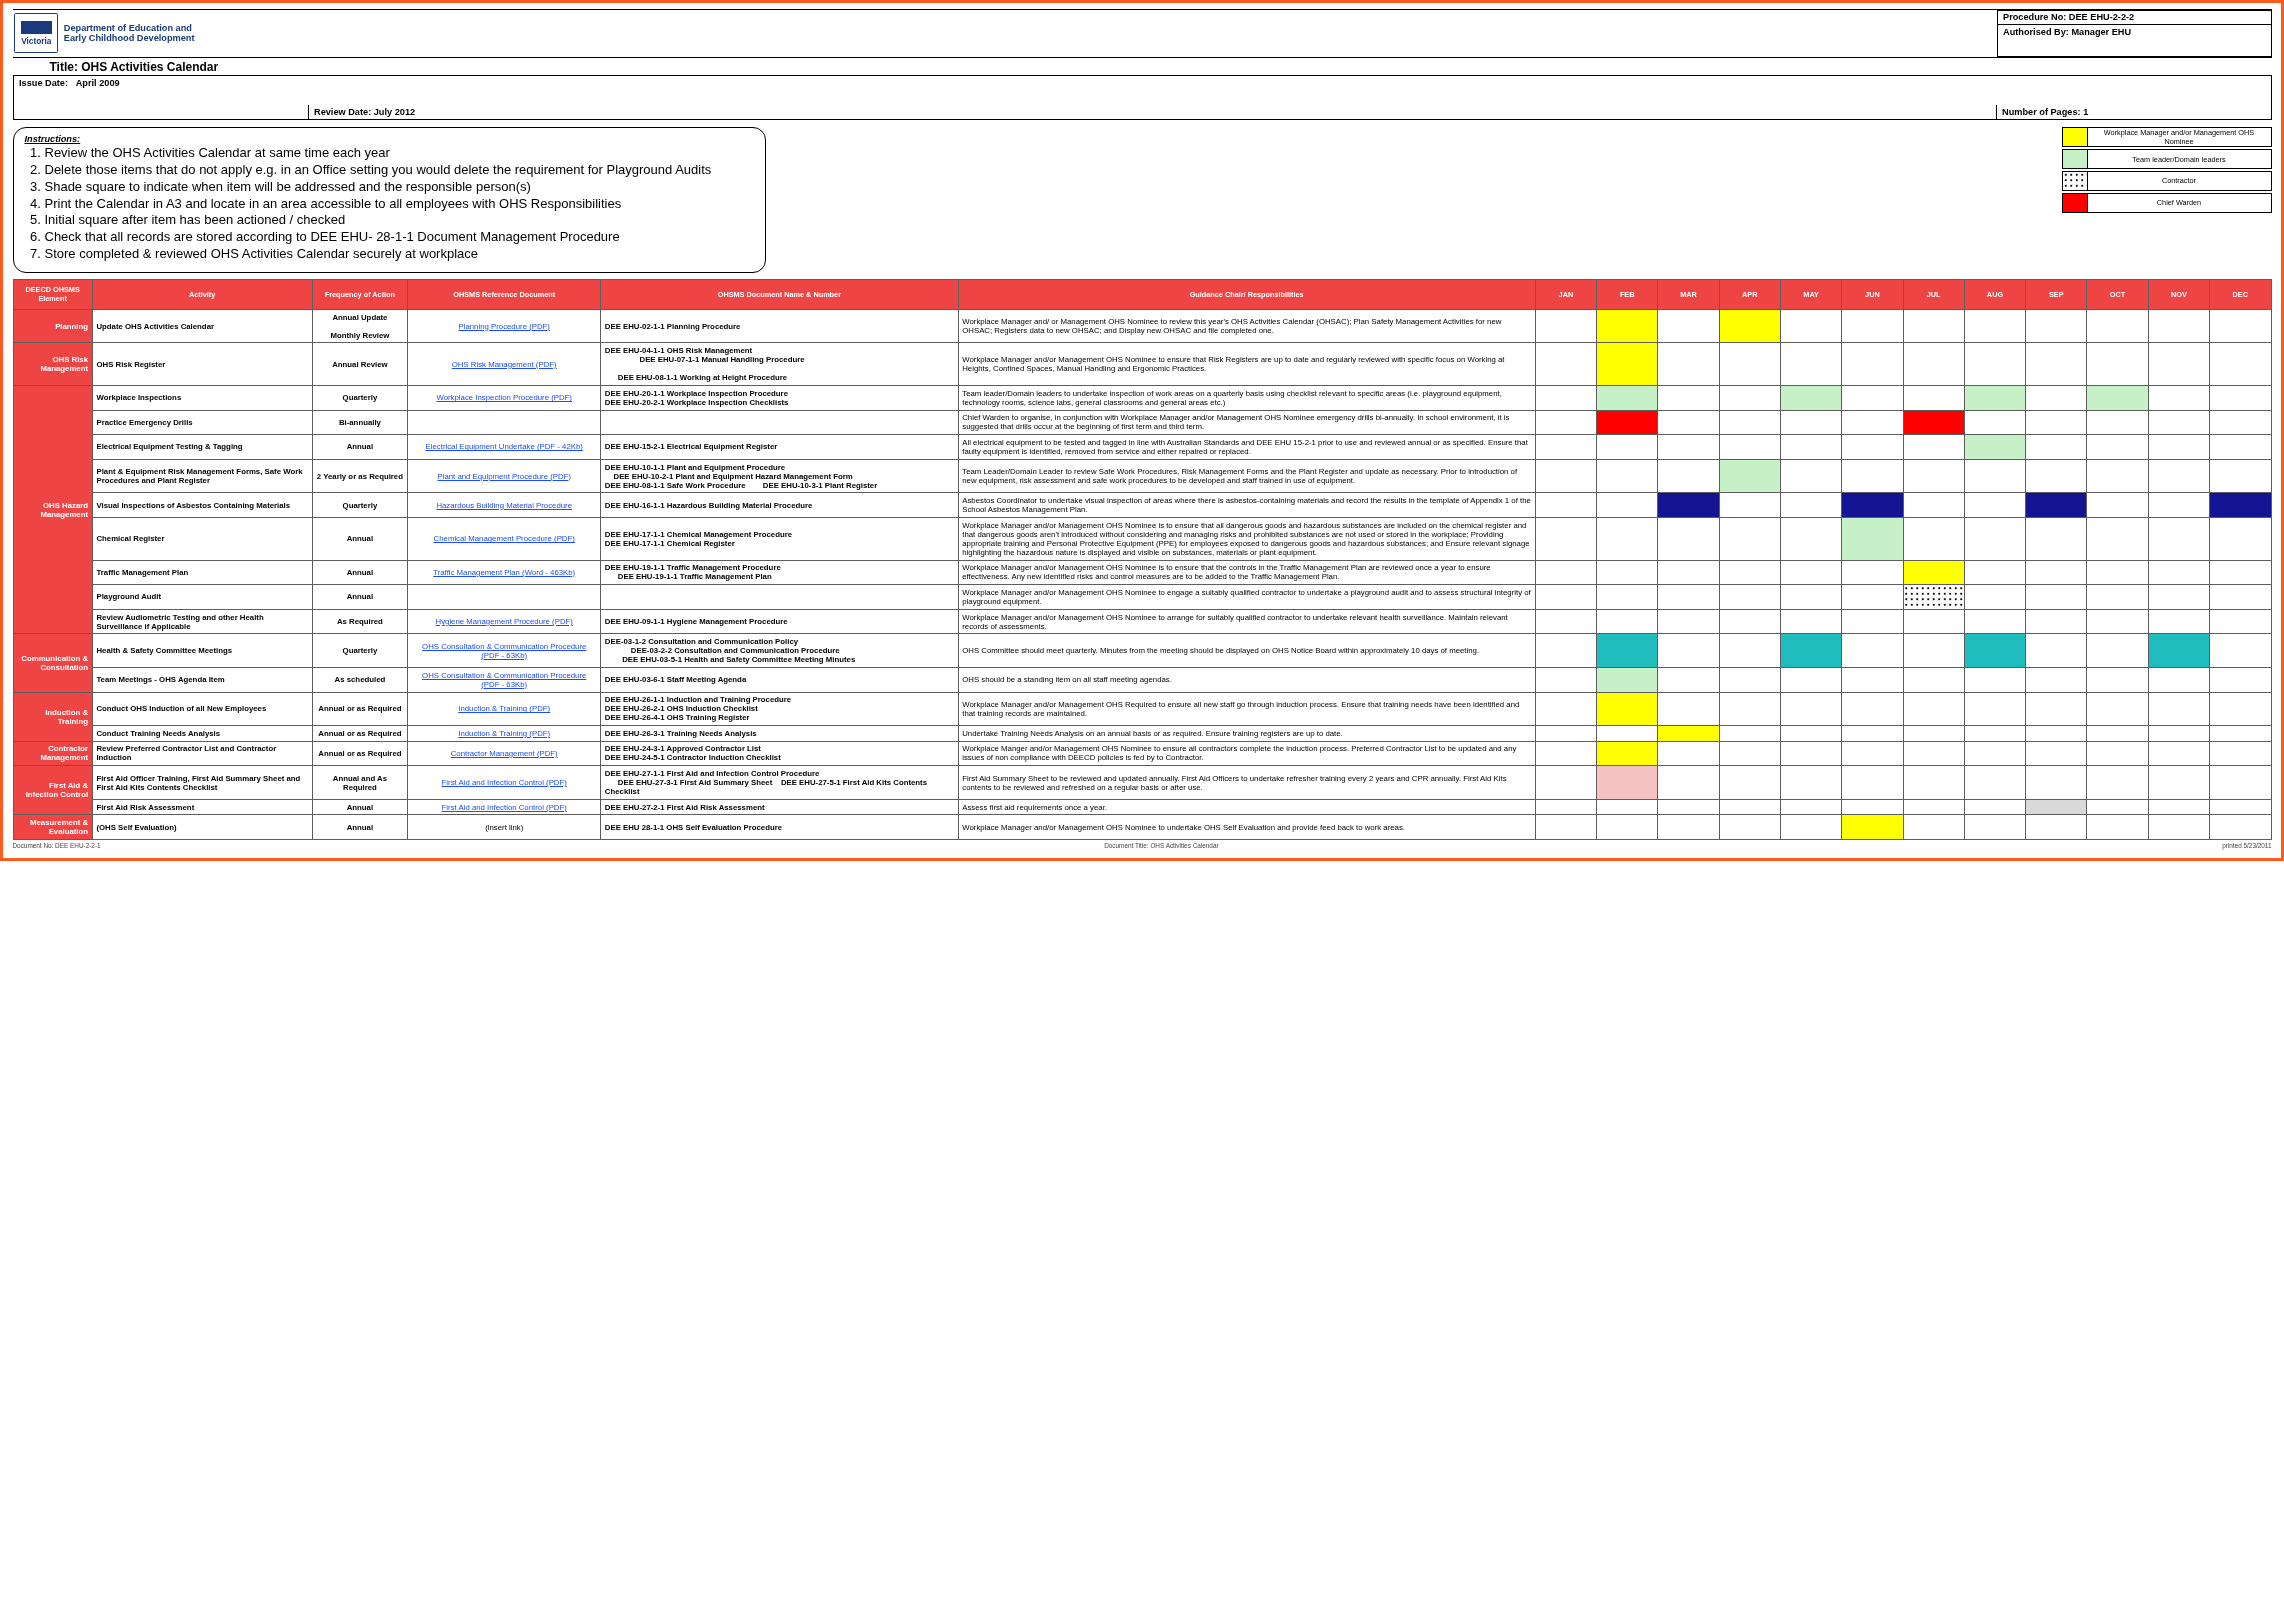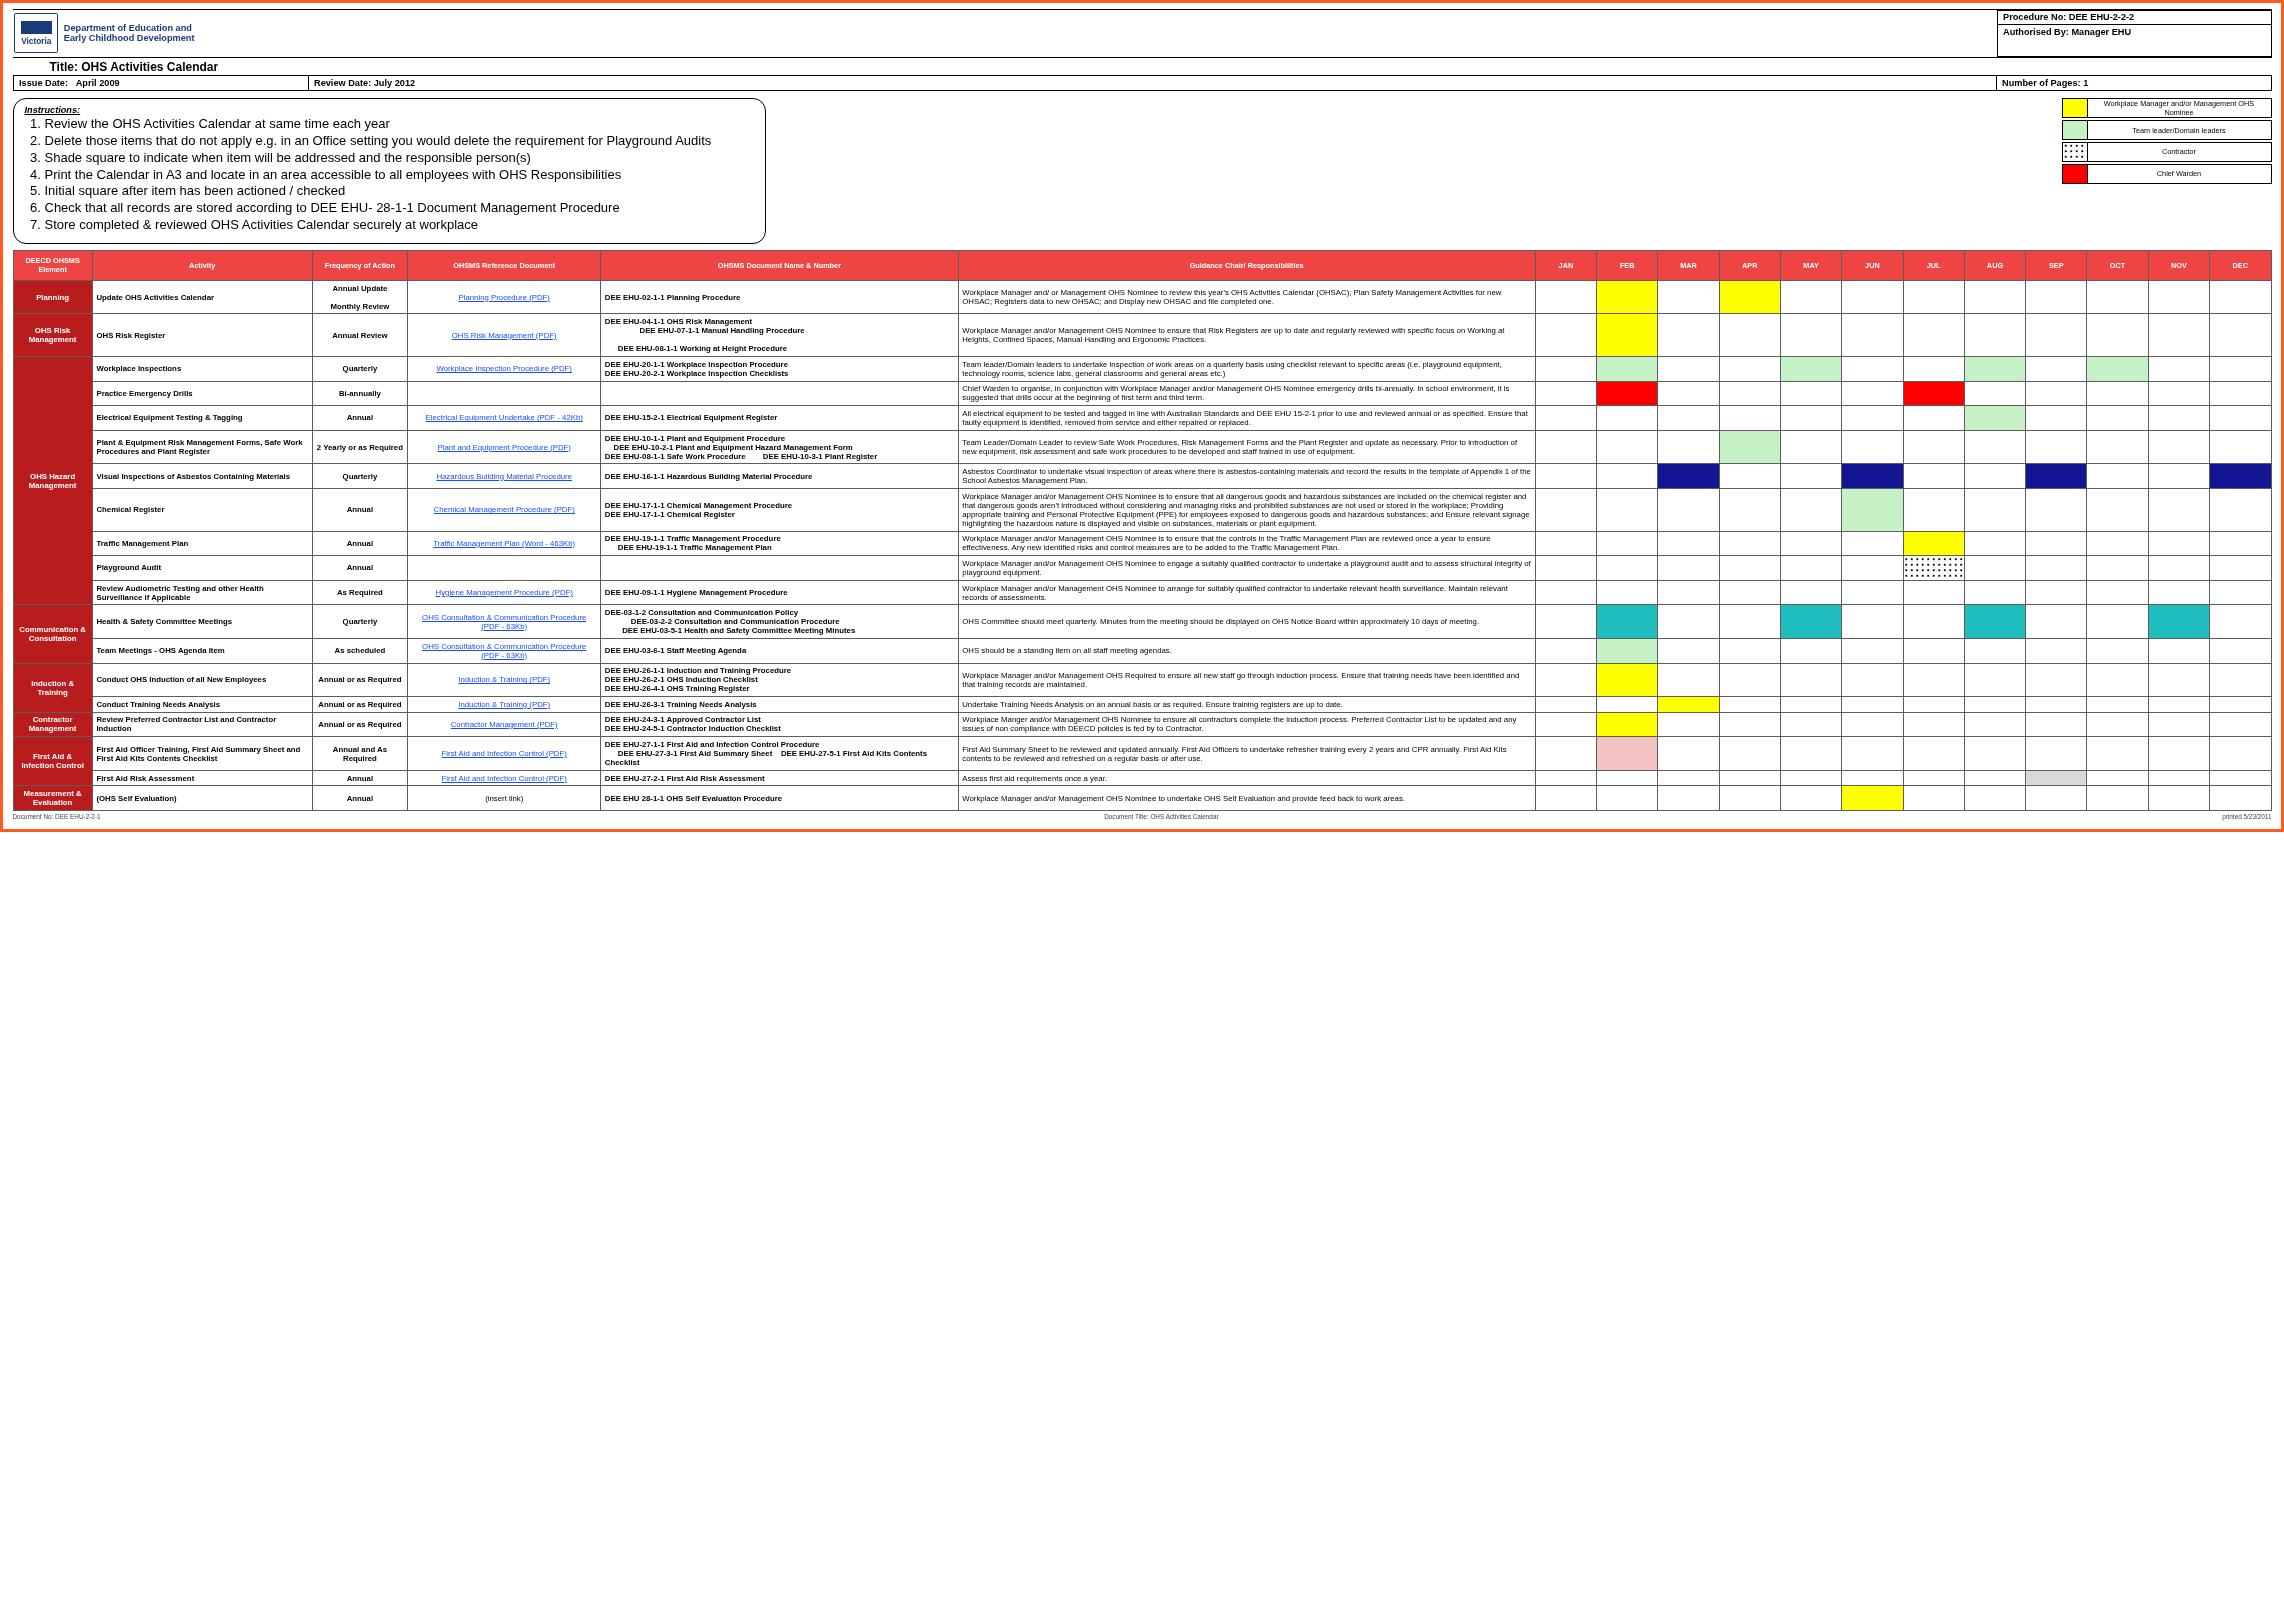--- a/index.html
+++ b/index.html
@@ -19,21 +19,21 @@
   .logo-cell { display: flex; align-items: center; gap: 5.5px; padding: 3.7px 1.8px; }
   .logo-box { width: 44px; height: 40px; border: 0.9px solid #1a3a7a; border-radius: 1.8px; display:flex; flex-direction:column; align-items:center; justify-content:center; color:#1a3a7a; font-weight:bold; font-size:8.3px;}
   .logo-box .bar { width: 31px; height: 13px; background:#1a3a7a; margin-bottom:1.8px;}
   .dept { color:#1a3a7a; font-weight:bold; font-size:9.2px; line-height:1.1;}
   .proc-box { border:0.9px solid #000; }
   .proc-box div { padding:1.8px 5.5px; font-size:9.2px; font-weight:bold; }
   .proc-box div + div { border-top:0.9px solid #000;}
   .title-row { grid-column: 1 / 4; border-top:0.9px solid #000; padding:1.8px 37px; font-size:12px; font-weight:bold;}
   .hdr-meta { display:grid; grid-template-columns:294px 1fr 275px; border:0.9px solid #000;}
   .hdr-meta div { padding:1.8px 5.5px; font-size:9.2px; font-weight:bold;}
-  .hdr-meta div + div { border-left:0.9px solid #000;}
+  .hdr-meta div + div { border-left:0.9px solid #000;margin-top:29px;}
 
   
   .instr-legend { display:flex; gap:9.2px; margin:7.3px 0 5.5px 0; align-items:flex-start;}
   .instr-box { flex:0 0 753px; border:0.9px solid #000; border-radius:13px; padding:5.5px 11px 9.2px 11px;}
   .instr-box .ih { font-style:italic; text-decoration:underline; font-weight:bold; font-size:9.2px; margin-bottom:1px;}
   .instr-box ol { margin:0 0 0 20px; padding:0; font-size:13px;}
   .instr-box li { margin:0; line-height:1.3;}
   .legend-wrap { flex:1; display:flex; justify-content:flex-end; gap:37px;}
   .legend-col { display:flex; flex-direction:column; gap:1.8px;}
   .legend-item { display:flex; align-items:stretch; height:20px;}
@@ -53,21 +53,21 @@
   table.main th, table.main td { border:0.9px solid #5d5d5d; padding:2.8px 3.7px; vertical-align:middle;}
   table.main th { background:#ef4444; color:#fff; font-size:7.3px; font-weight:bold; text-align:center; padding:5.5px 1.8px;}
   table.main td { font-size:7.8px; }
   col.c-elem { width:53px;}
   col.c-act { width:147px;}
   col.c-freq { width:64px;}
   col.c-ref { width:129px;}
   col.c-doc { width:239px;}
   col.c-guide { width:386px;}
   col.c-mo { width:41px;}
-  td.elem { background:#b91c1c; color:#fff; font-size:7.3px; font-weight:bold; text-align:center; writing-mode:horizontal-tb;}
+  td.elem { background:#ef4444; color:#fff; font-size:7.3px; font-weight:bold; text-align:right; writing-mode:horizontal-tb;}
   td.act { font-weight:bold; font-size:8.3px;}
   td.freq { font-weight:bold; font-size:8.3px; text-align:center;}
   td.ref { text-align:center; font-size:7.3px;}
   td.docno { font-weight:bold; font-size:7.3px;}
   td.guide { font-size:7.3px;}
   td.mo { padding:0;}
   td.mo.dotted { background-image: radial-gradient(#000 0.9px, transparent 0.9px); background-size:5.5px 5.5px;}
 
   .footer { display:flex; justify-content:space-between; font-size:6.4px; color:#444; margin-top:1.8px;}
 </style>

